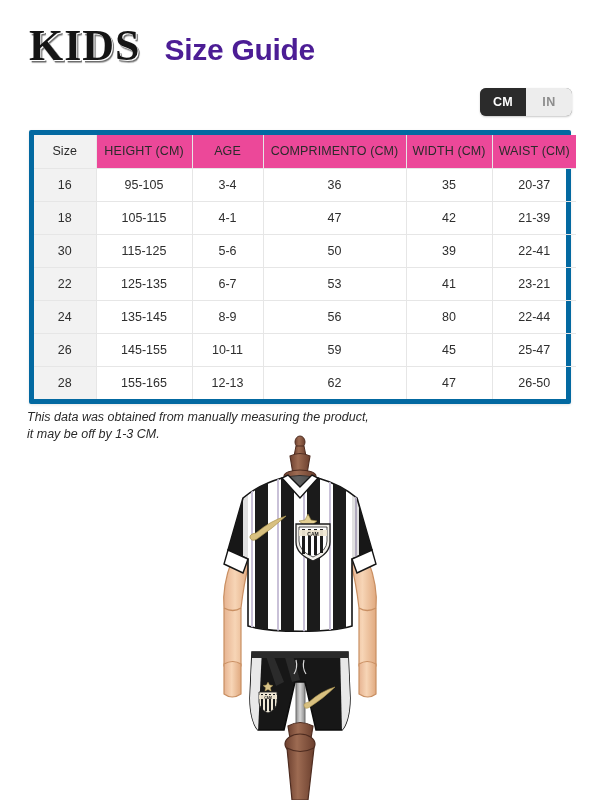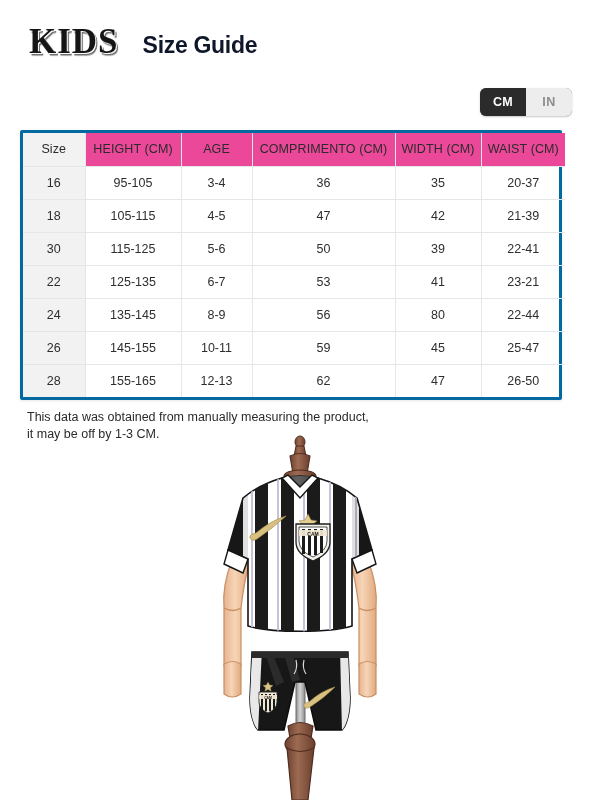--- a/index.html
+++ b/index.html
@@ -25,35 +25,35 @@
     position: absolute;
     left: 29px;
     top: 24px;
     display: flex;
     align-items: baseline;
     gap: 24px;
   }
   .brand-kids {
     font-family: "Liberation Serif", "DejaVu Serif", serif;
     font-weight: 700;
-    font-size: 35px;
+    font-size: 44px;
     line-height: 1;
     letter-spacing: 1px;
     color: #151515;
     text-shadow:
        1px 1px 0 #ffffff,
        2px 2px 0 #6e6e6e,
        2px 3px 1px rgba(0,0,0,.35);
   }
   .page-title {
     font-family: "Liberation Sans", sans-serif;
     font-weight: 700;
-    font-size: 23px;
+    font-size: 30px;
     line-height: 1;
-    color: #0f172a;
+    color: #4c1d95;
     letter-spacing: -0.3px;
   }
 
   
   .unit-toggle {
     position: absolute;
     right: 28px;
     top: 88px;
     display: flex;
     border-radius: 6px;
@@ -73,25 +73,25 @@
     cursor: pointer;
     border: none;
     font-family: "Liberation Sans", sans-serif;
   }
   .unit-btn.active { background: #2b2b2b; color: #ffffff; }
   .unit-btn.inactive { background: #ededed; color: #8d8d8d; text-align: center; }
 
   
   .table-wrap {
     position: absolute;
-    left: 20px;
+    left: 29px;
     top: 130px;
     width: 542px;
     background: #ffffff;
-    border: 3px solid #0369a1;
+    border: 5px solid #0369a1;
     border-radius: 2px;
     box-shadow: 0 1px 3px rgba(0,0,0,.10);
   }
   table.size-table {
     width: 100%;
     border-collapse: collapse;
     table-layout: fixed;
   }
   table.size-table th,
   table.size-table td {
@@ -132,21 +132,21 @@
   
   .disclaimer {
     position: absolute;
     left: 27px;
     top: 409px;
     width: 420px;
     font-size: 12.5px;
     line-height: 17px;
     color: #2a2a2a;
   }
-  .disclaimer span { display: block; }
+  .disclaimer span { display: block; font-style: italic; }
 
   
   .product {
     position: absolute;
     left: 0;
     top: 430px;
     width: 600px;
     height: 370px;
   }
   .product svg { display: block; width: 600px; height: 370px; }
@@ -191,21 +191,21 @@
           <td class="size-cell">16</td>
           <td>95-105</td>
           <td>3-4</td>
           <td>36</td>
           <td>35</td>
           <td>20-37</td>
         </tr>
         <tr>
           <td class="size-cell">18</td>
           <td>105-115</td>
-          <td>4-5</td>
+          <td>4-1</td>
           <td>47</td>
           <td>42</td>
           <td>21-39</td>
         </tr>
         <tr>
           <td class="size-cell">30</td>
           <td>115-125</td>
           <td>5-6</td>
           <td>50</td>
           <td>39</td>

